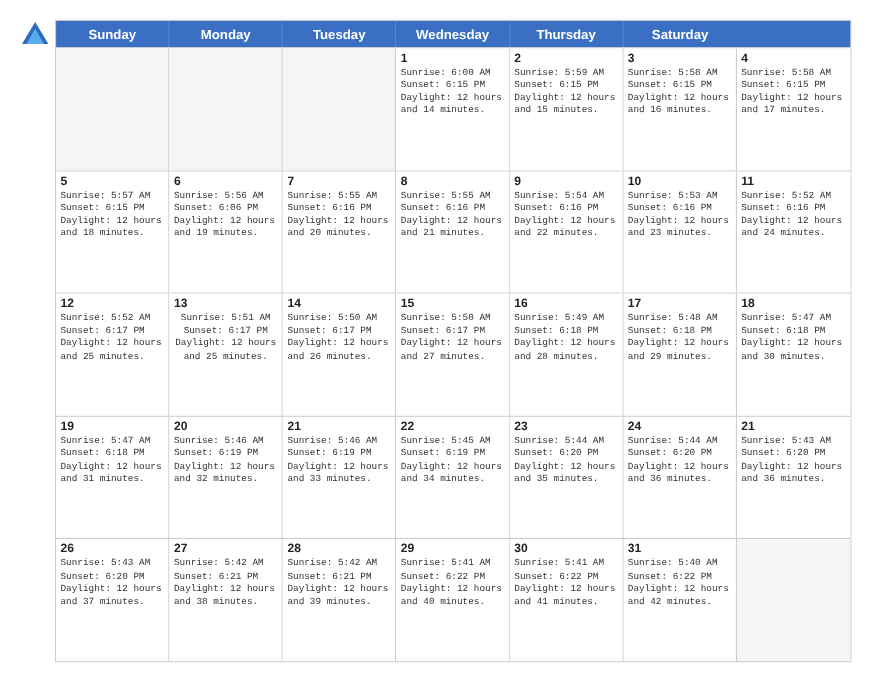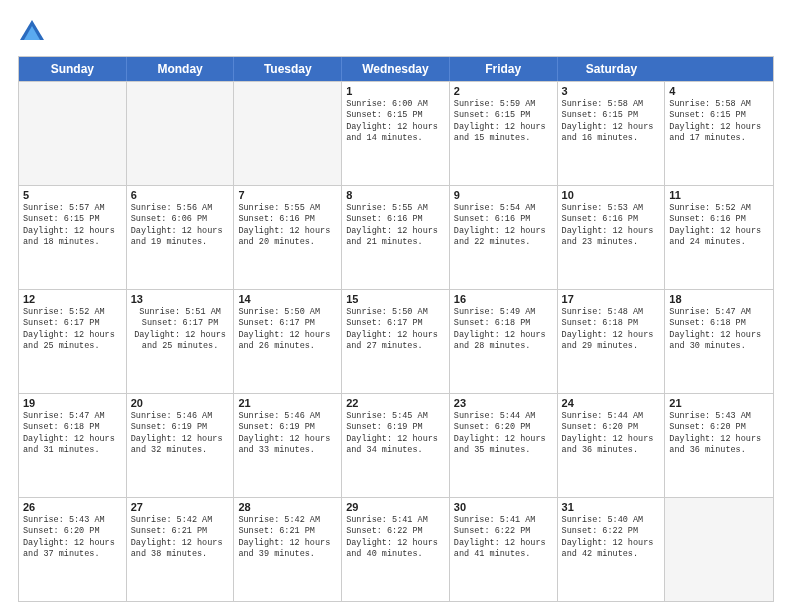--- a/index.html
+++ b/index.html
@@ -8,21 +8,21 @@
       height: 612px;
       background: #fff;
       font-family: Arial, sans-serif;
       overflow: hidden;
     }
     .page {
       width: 792px;
       height: 612px;
       padding: 18px 18px 10px 18px;
       display: flex;
-      flex-direction: column;
+      flex-direction: row;
     }
     .header {
       display: flex;
       justify-content: space-between;
       align-items: flex-start;
       margin-bottom: 10px;
     }
     .logo {
       display: flex;
       align-items: center;
@@ -140,21 +140,21 @@
       <div class="location"></div>
     </div>
   </div>
 
   <div class="calendar">
     <div class="cal-header">
     <div class="cal-header-cell">Sunday</div>
         <div class="cal-header-cell">Monday</div>
         <div class="cal-header-cell">Tuesday</div>
         <div class="cal-header-cell">Wednesday</div>
-        <div class="cal-header-cell">Friday</div>
+        <div class="cal-header-cell">Thursday</div>
         <div class="cal-header-cell">Saturday</div>
       </div>
     <div class="cal-body">
     <div class="cal-row">
           <div class="cal-cell empty"></div>
           <div class="cal-cell empty"></div>
           <div class="cal-cell empty"></div>
           <div class="cal-cell">
             <div class="day-num">1</div>
             <div class="cell-info" style="white-space: pre-line;">Sunrise: 6:00 AM

